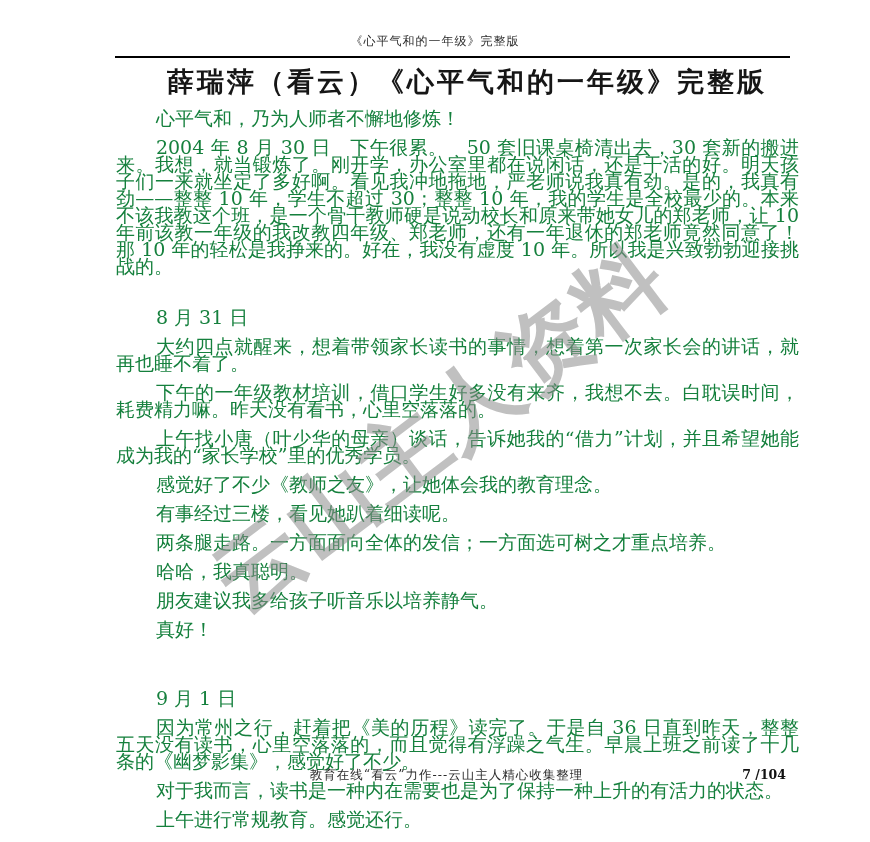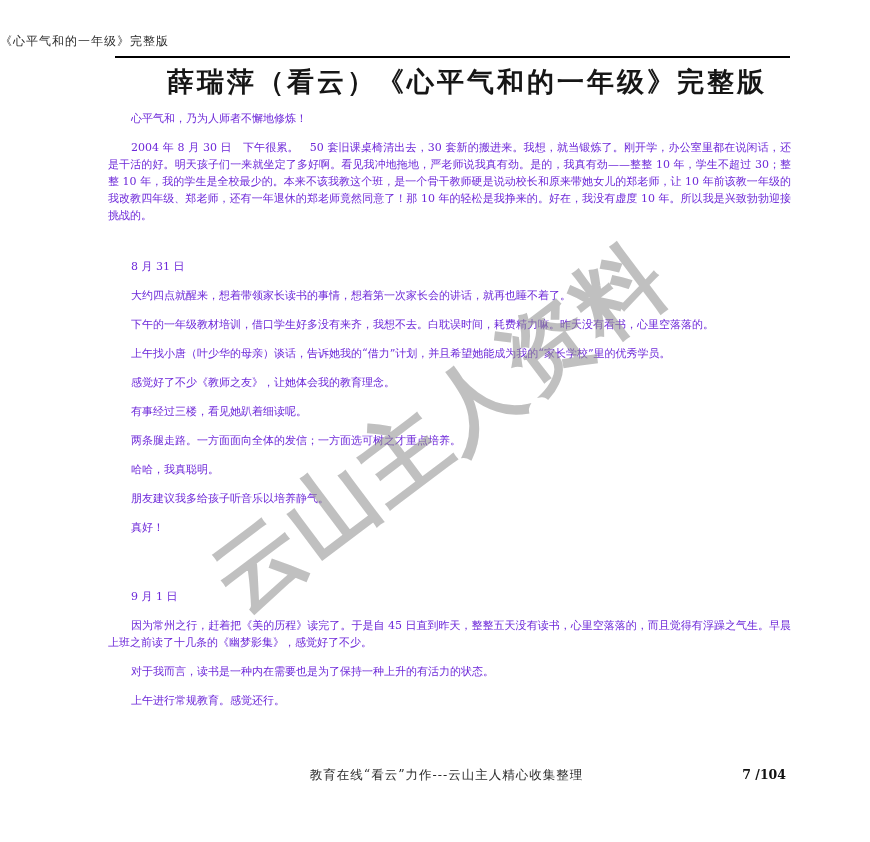--- a/index.html
+++ b/index.html
@@ -7,21 +7,21 @@
     position: relative;
     width: 870px;
     height: 842px;
     background: #ffffff;
     overflow: hidden;
     font-family: "DejaVu Serif", "Liberation Serif", serif;
   }
   .running-head {
     position: absolute;
     top: 33px; left: 0; width: 100%;
-    text-align: left;
+    text-align: center;
     font-size: 12px;
     color: #2b2b2b;
     letter-spacing: 1px;
   }
   .head-rule {
     position: absolute;
     top: 56px; left: 115px; width: 675px;
     border-top: 2px solid #000000;
   }
   .doc-title {
@@ -29,23 +29,23 @@
     top: 64px; left: 0; width: 100%;
     text-align: center;
     font-size: 27px;
     font-weight: 700;
     color: #161616;
     letter-spacing: 3px;
     padding-left: 32px;
   }
   .content {
     position: absolute;
-    top: 110px; left: 108px; width: 683px;
-    color: #6d28d9;
-    font-size: 11px;
+    top: 110px; left: 116px; width: 683px;
+    color: #15803d;
+    font-size: 19px;
     line-height: 17px;
   }
   .para, .date-heading {
     margin: 0 0 12px 0;
     text-indent: 2.1em;
     text-align: justify;
   }
   .date-heading { text-align: left; }
   .gap-lg { margin-top: 34px; }
   .gap-xl { margin-top: 52px; }
@@ -94,21 +94,21 @@
     <p class="para">大约四点就醒来，想着带领家长读书的事情，想着第一次家长会的讲话，就再也睡不着了。</p>
     <p class="para">下午的一年级教材培训，借口学生好多没有来齐，我想不去。白耽误时间，耗费精力嘛。昨天没有看书，心里空落落的。</p>
     <p class="para">上午找小唐（叶少华的母亲）谈话，告诉她我的“借力”计划，并且希望她能成为我的“家长学校”里的优秀学员。</p>
     <p class="para">感觉好了不少《教师之友》，让她体会我的教育理念。</p>
     <p class="para">有事经过三楼，看见她趴着细读呢。</p>
     <p class="para">两条腿走路。一方面面向全体的发信；一方面选可树之才重点培养。</p>
     <p class="para">哈哈，我真聪明。</p>
     <p class="para">朋友建议我多给孩子听音乐以培养静气。</p>
     <p class="para">真好！</p>
     <p class="date-heading gap-xl">9 月 1 日</p>
-    <p class="para">因为常州之行，赶着把《美的历程》读完了。于是自 45 日直到昨天，整整五天没有读书，心里空落落的，而且觉得有浮躁之气生。早晨上班之前读了十几条的《幽梦影集》，感觉好了不少。</p>
+    <p class="para">因为常州之行，赶着把《美的历程》读完了。于是自 36 日直到昨天，整整五天没有读书，心里空落落的，而且觉得有浮躁之气生。早晨上班之前读了十几条的《幽梦影集》，感觉好了不少。</p>
     <p class="para">对于我而言，读书是一种内在需要也是为了保持一种上升的有活力的状态。</p>
     <p class="para">上午进行常规教育。感觉还行。</p>
   </div>
 
   <div class="watermark">云山主人资料</div>
 
   <div class="footer">
     <span>教育在线“看云”力作---云山主人精心收集整理</span>
     <span class="page-num">7 /104</span>
   </div>

